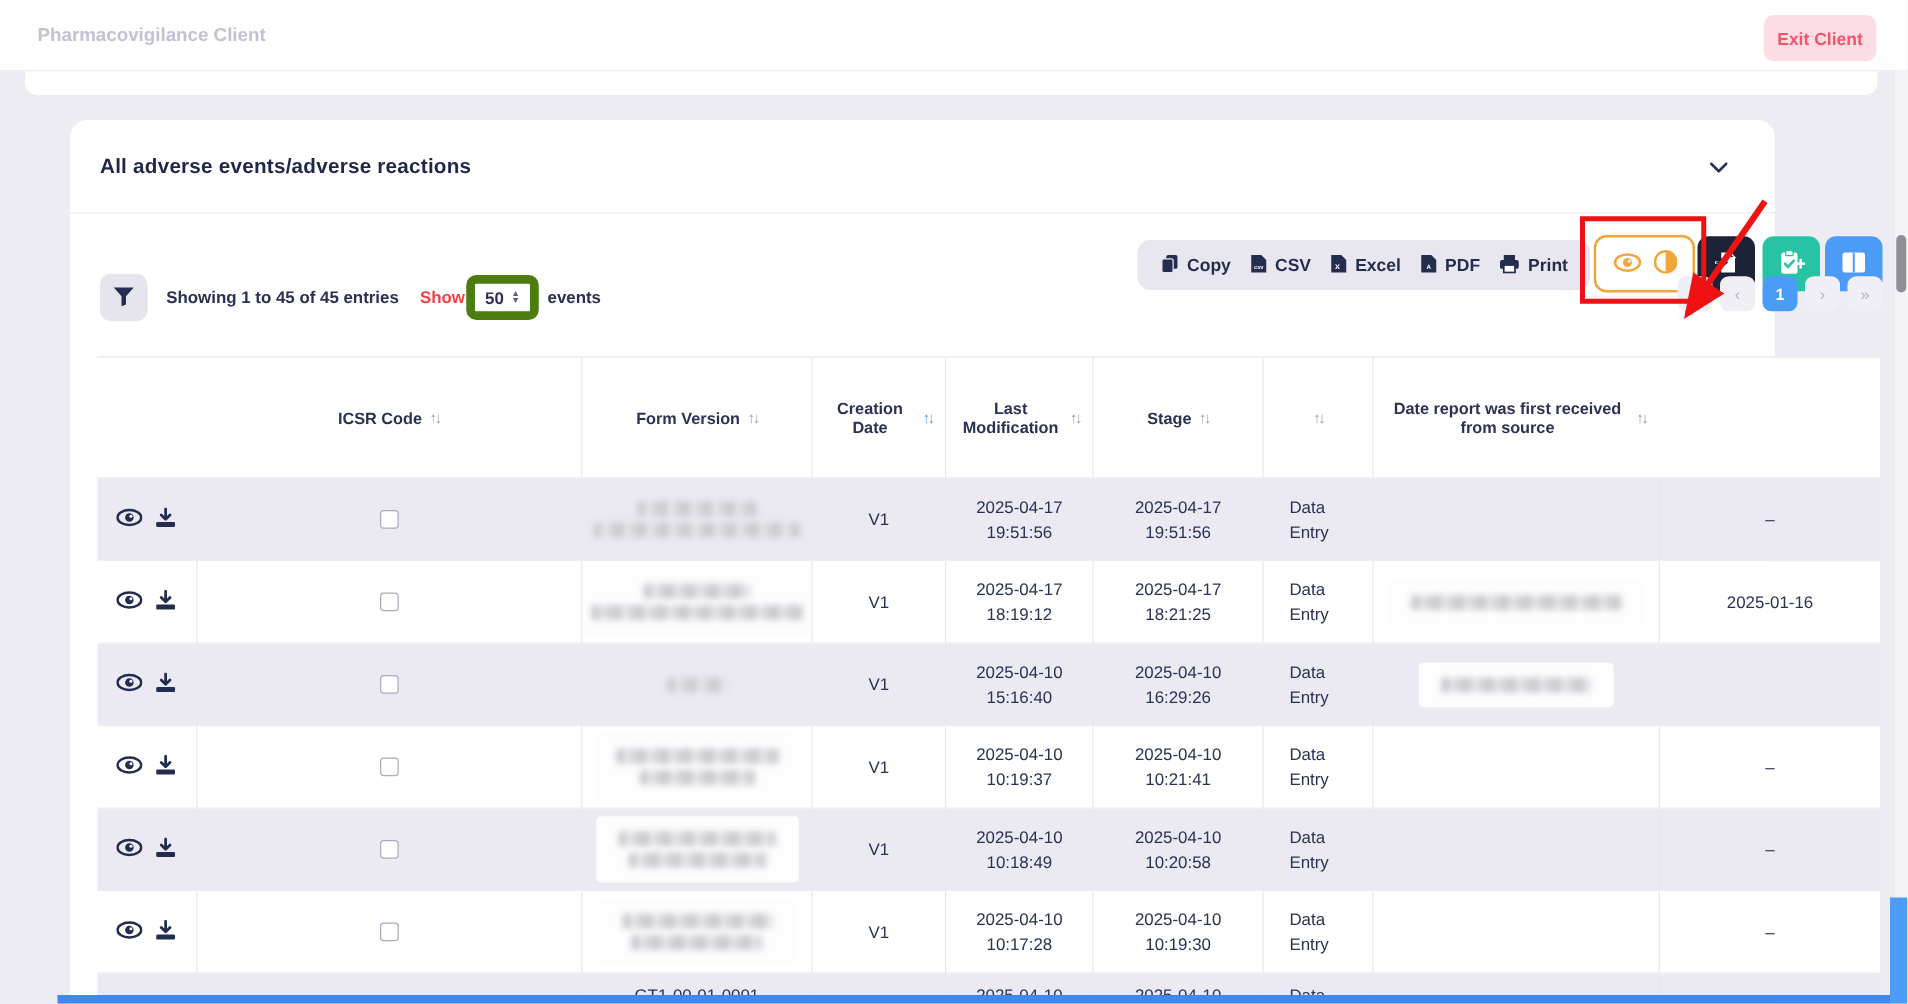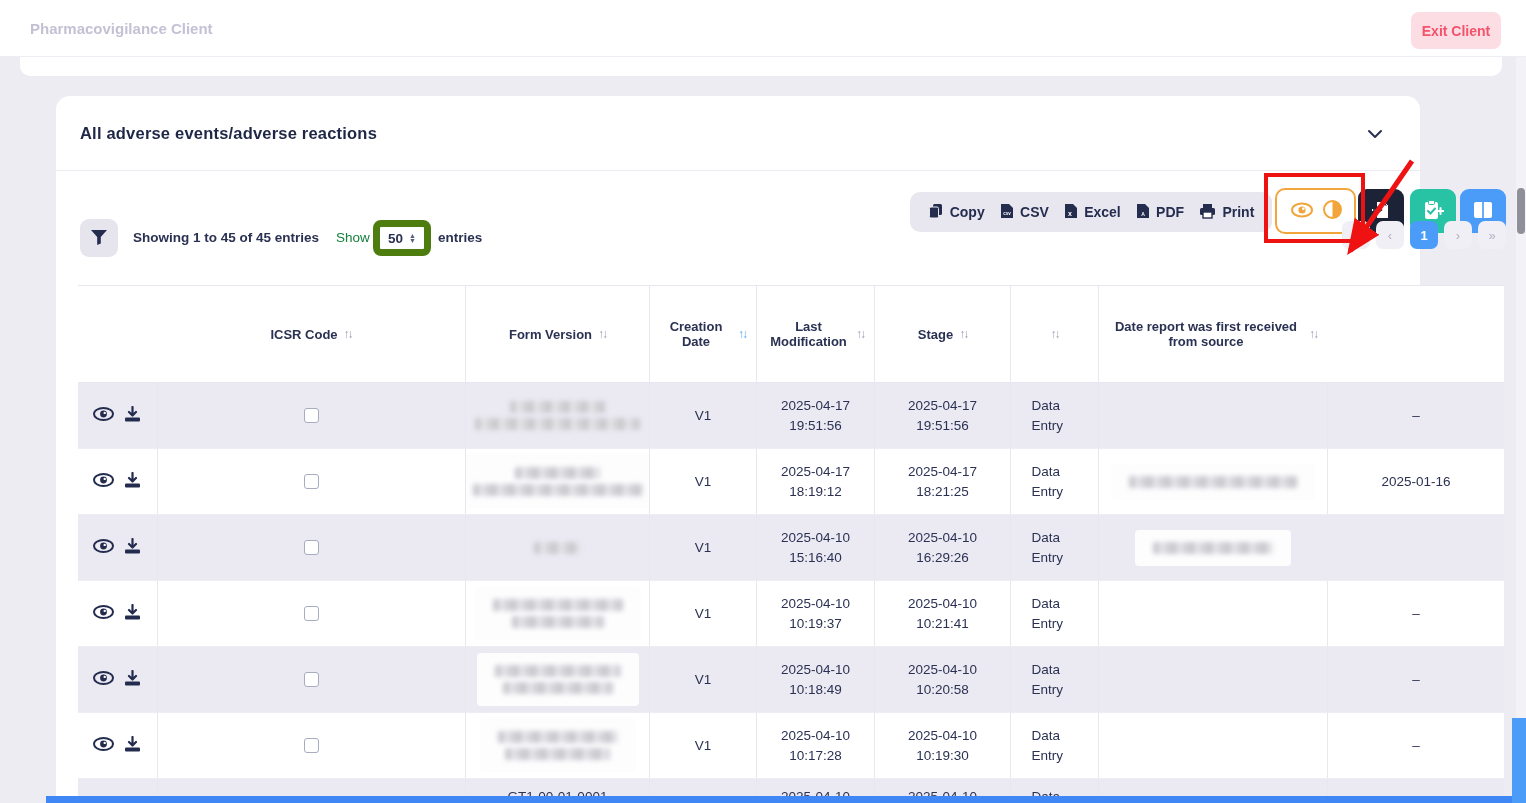--- a/index.html
+++ b/index.html
@@ -27,21 +27,21 @@
   .sq-btn { position:absolute; top:18px; width:46px; height:44px; border:none; border-radius:9px; display:flex; align-items:center; justify-content:center; cursor:pointer; }
   .sq-dark { left:1302px; background:#1c2337; }
   .sq-teal { left:1354px; background:#27c3a4; }
   .sq-blue { left:1404px; background:#4b9bf8; }
 
   .red-box { position:absolute; left:1208px; top:2px; width:101px; height:70px; border:4px solid #ee1212; pointer-events:none; z-index:4; }
   .red-arrow { position:absolute; left:1256px; top:-16px; width:120px; height:120px; pointer-events:none; z-index:4; }
 
   .filter-btn { position:absolute; left:24px; top:48px; width:38px; height:38px; background:#e6e5ee; border:none; border-radius:9px; color:#252d4f; cursor:pointer; }
   .showing-text { position:absolute; left:77px; top:59px; font-size:13.5px; font-weight:600; color:#2a3152; }
-  .show-label { position:absolute; left:280px; top:59px; font-size:13.5px; font-weight:400; color:#15803d; }
+  .show-label { position:absolute; left:280px; top:59px; font-size:13.5px; font-weight:700; color:#ef4444; }
   .page-size { position:absolute; left:317px; top:49px; width:58px; height:36px; background:#fff; border:7px solid #4d7c0f; border-radius:8px; display:flex; align-items:center; justify-content:center; gap:6px; font-size:13.5px; font-weight:600; color:#2a3152; cursor:pointer; }
   .stepper { display:flex; flex-direction:column; font-size:7px; line-height:5px; color:#565d7d; }
   .entries-label { position:absolute; left:382px; top:59px; font-size:13.5px; font-weight:600; color:#2a3152; }
 
   .pagination { position:absolute; left:1286px; top:50px; display:flex; gap:6px; }
   .page-btn { width:28px; height:28px; border:none; border-radius:7px; background:#f0eff5; color:#b2b1c2; font-size:13px; cursor:pointer; display:flex; align-items:center; justify-content:center; font-family:inherit; }
   .page-btn.active { background:#4b9bf8; color:#ffffff; font-weight:600; }
 
   
   .table { position:absolute; left:22px; top:189px; width:1426px; }
@@ -195,21 +195,21 @@
       <span><svg width="18" height="18" viewBox="0 0 18 18">
             <path d="M1 2h16l-6.2 7v6.5L7.2 17v-8z" fill="#252d4f"></path>
           </svg></span>
     </button>
     <div class="showing-text">Showing 1 to 45 of 45 entries</div>
     <div class="show-label">Show</div>
     <div class="page-size">
       <span>50</span>
       <span class="stepper">▲<br>▼</span>
     </div>
-    <div class="entries-label">entries</div>
+    <div class="entries-label">events</div>
 
     <div class="pagination">
       <button class="page-btn">«</button>
       <button class="page-btn">‹</button>
       <button class="page-btn active">1</button>
       <button class="page-btn">›</button>
       <button class="page-btn">»</button>
     </div>
   </div>
 

